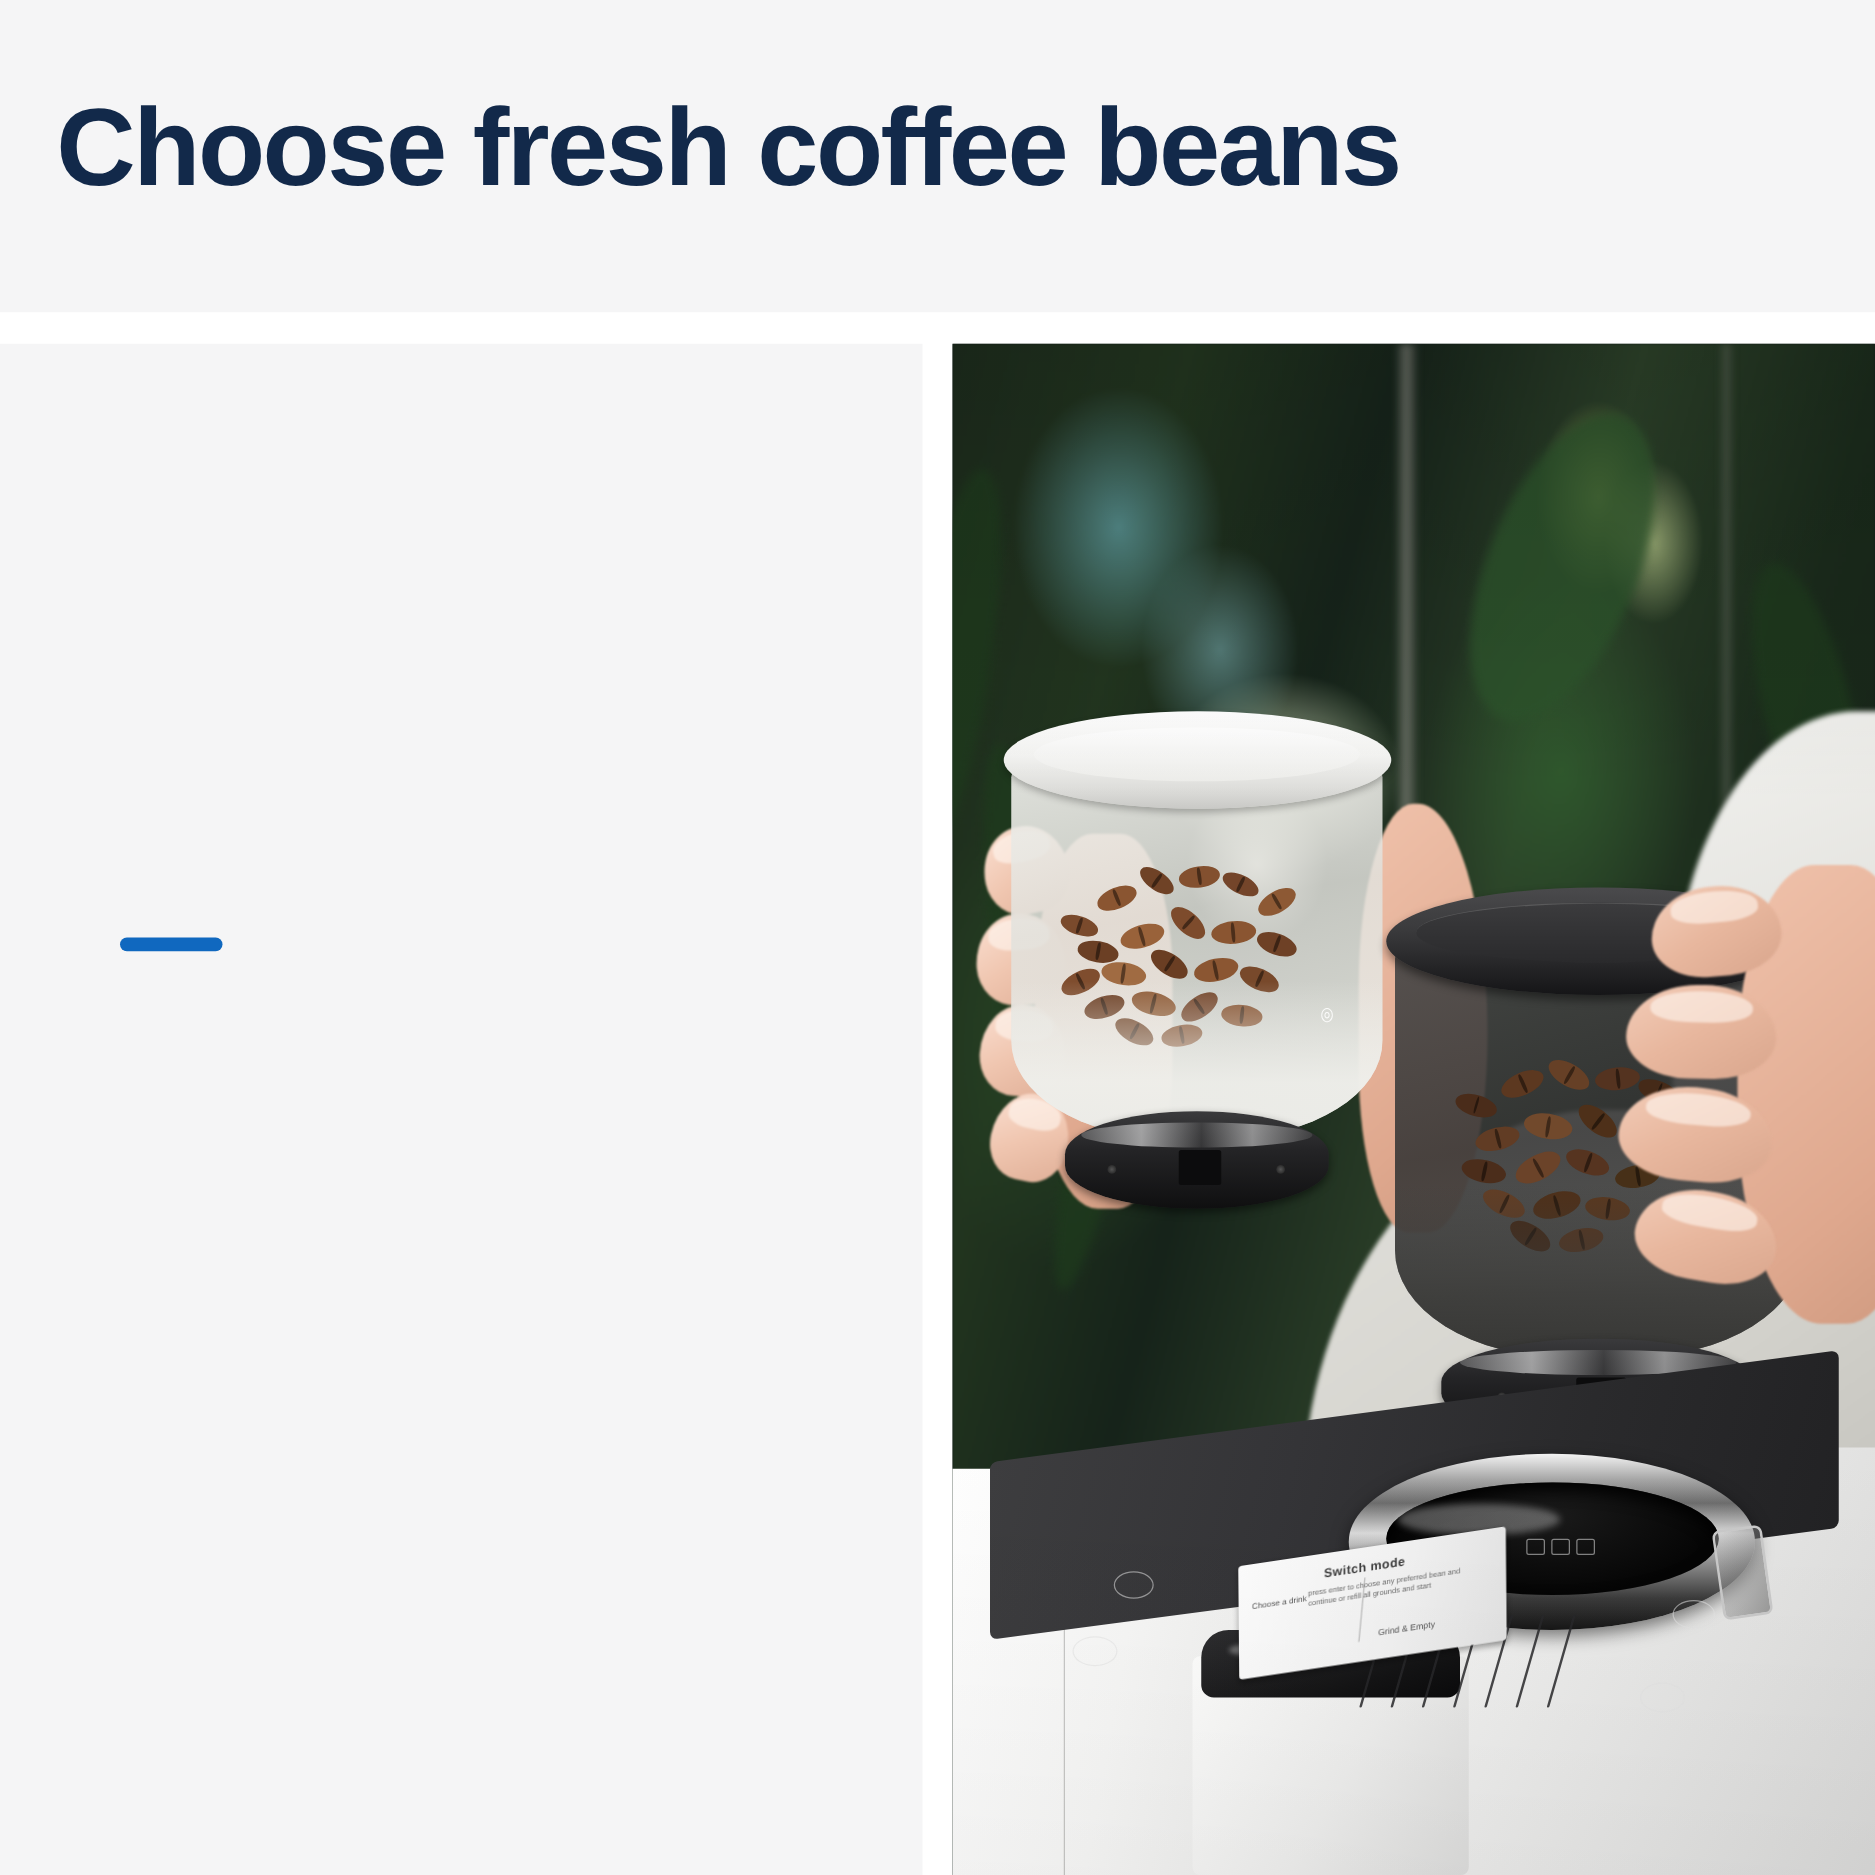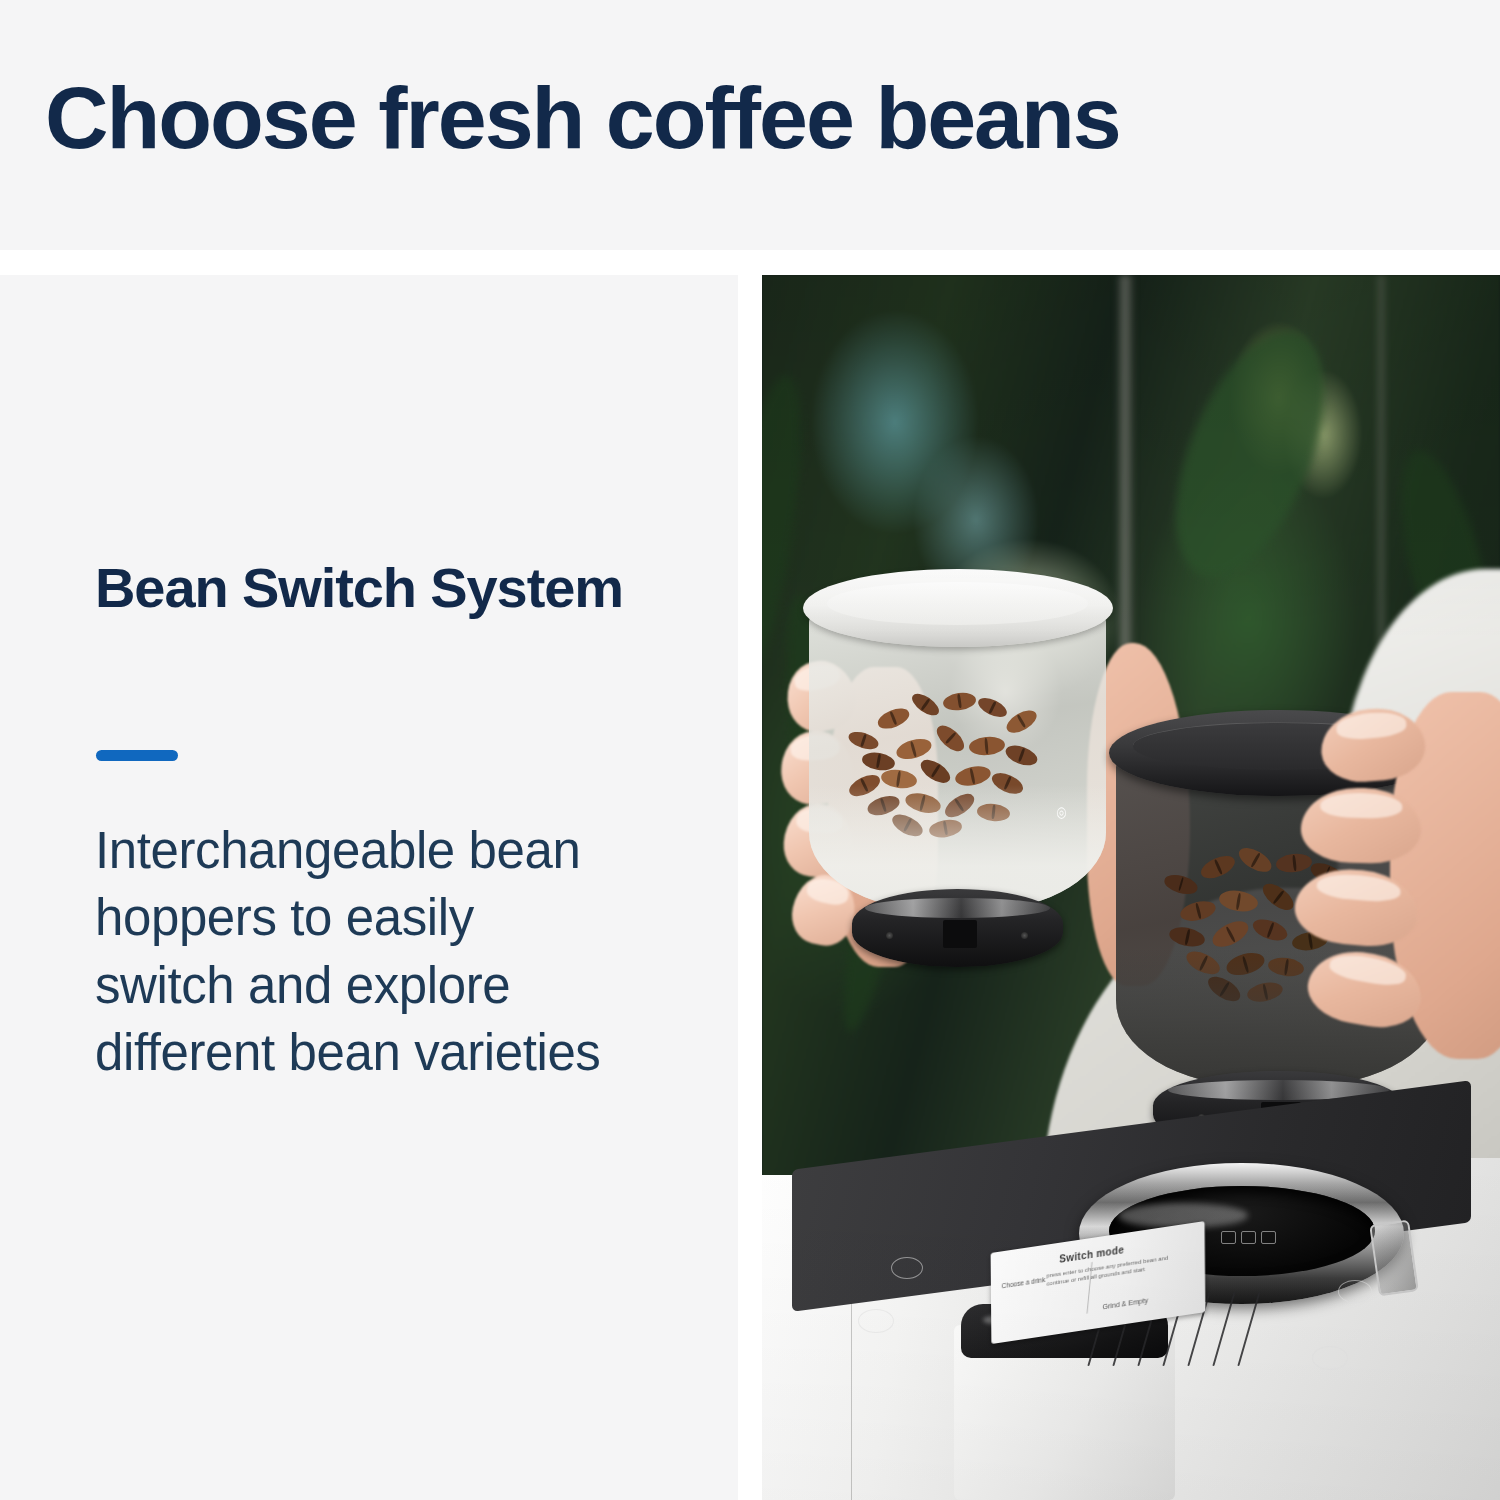--- a/index.html
+++ b/index.html
@@ -349,25 +349,23 @@
 </head>
 <body>
 
 <div class="banner">
   <div class="banner-title">Choose fresh coffee beans</div>
 </div>
 <div class="gutter"></div>
 
 <div class="left-panel">
 
-  <div class="feature-title">Bean Switch System</div>
 
   <div class="accent-rule"></div>
 
-  <div class="feature-body">Interchangeable bean hoppers to easily switch and explore different bean varieties</div>
 
 </div>
 
 <div class="photo">
 
   <div class="bg-garden"></div>
   <div class="bg-mullion m1"></div>
   <div class="bg-mullion m2"></div>
   <div class="bg-blade" style="left:-4%;top:8%;width:60px;height:320px;transform:rotate(9deg);"></div>
   <div class="bg-blade" style="left:4%;top:26%;width:46px;height:300px;transform:rotate(-6deg);"></div>

